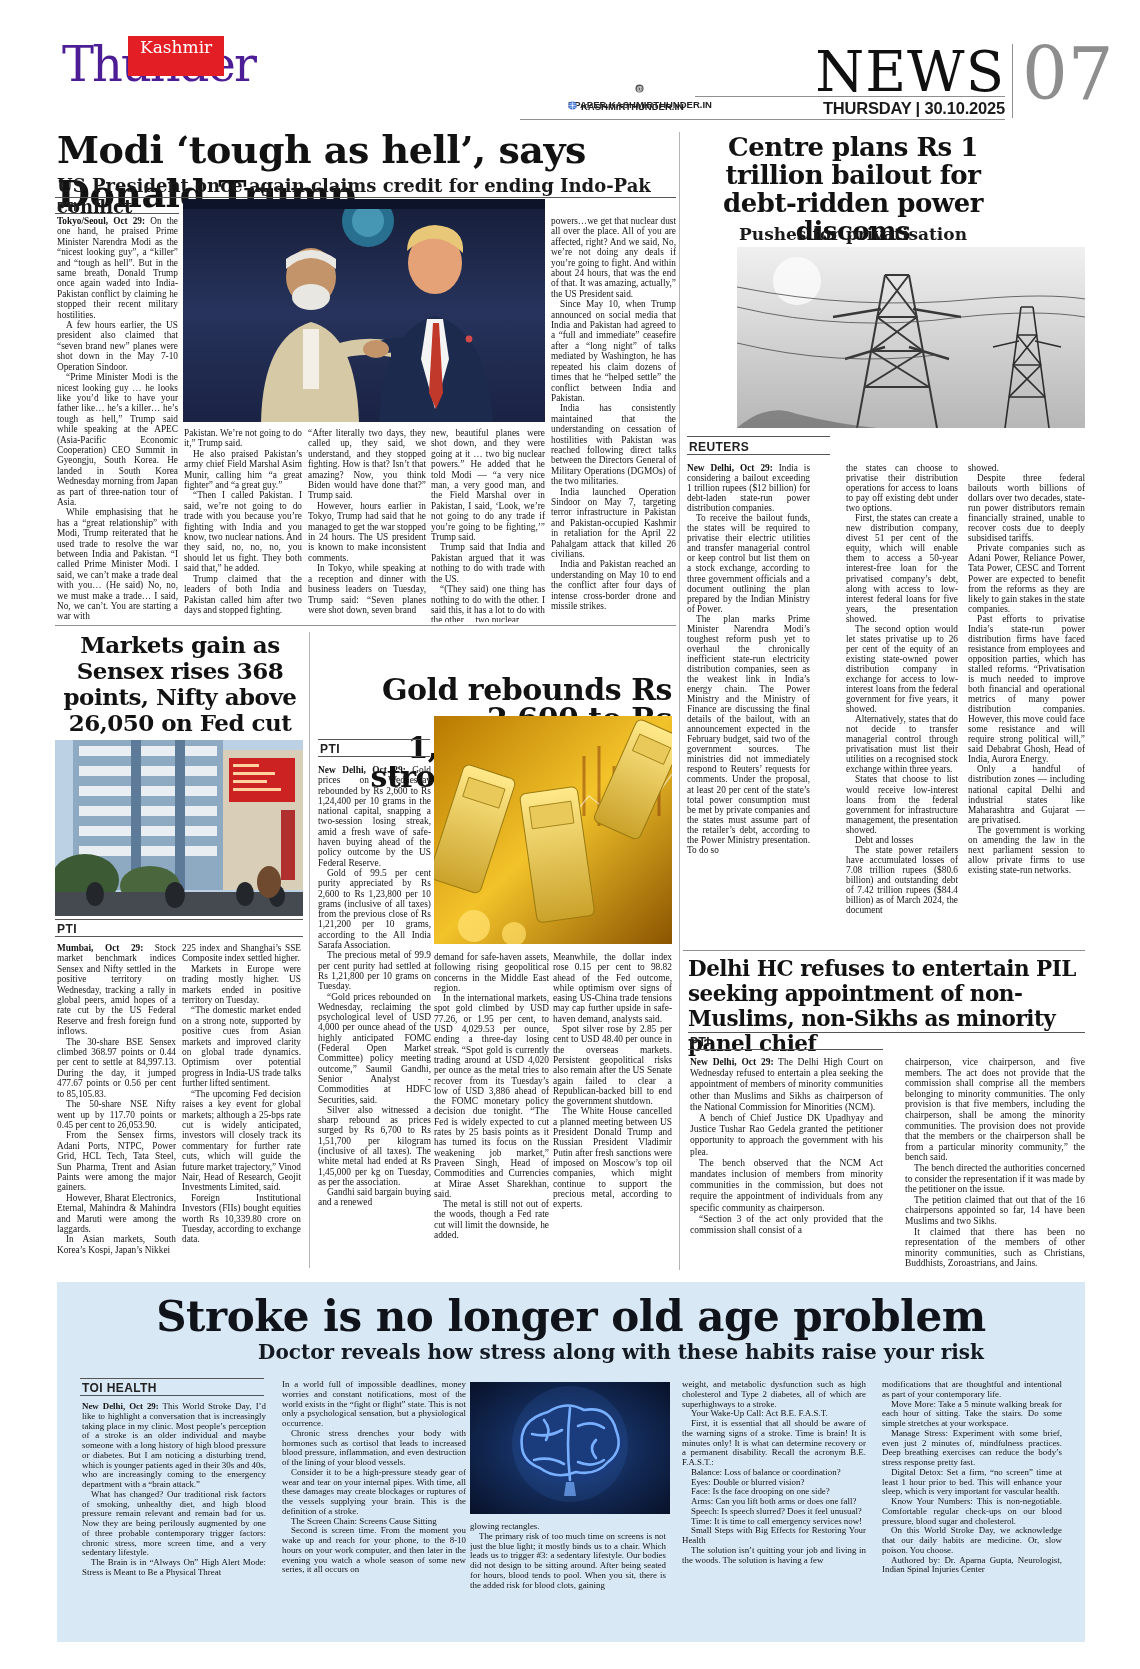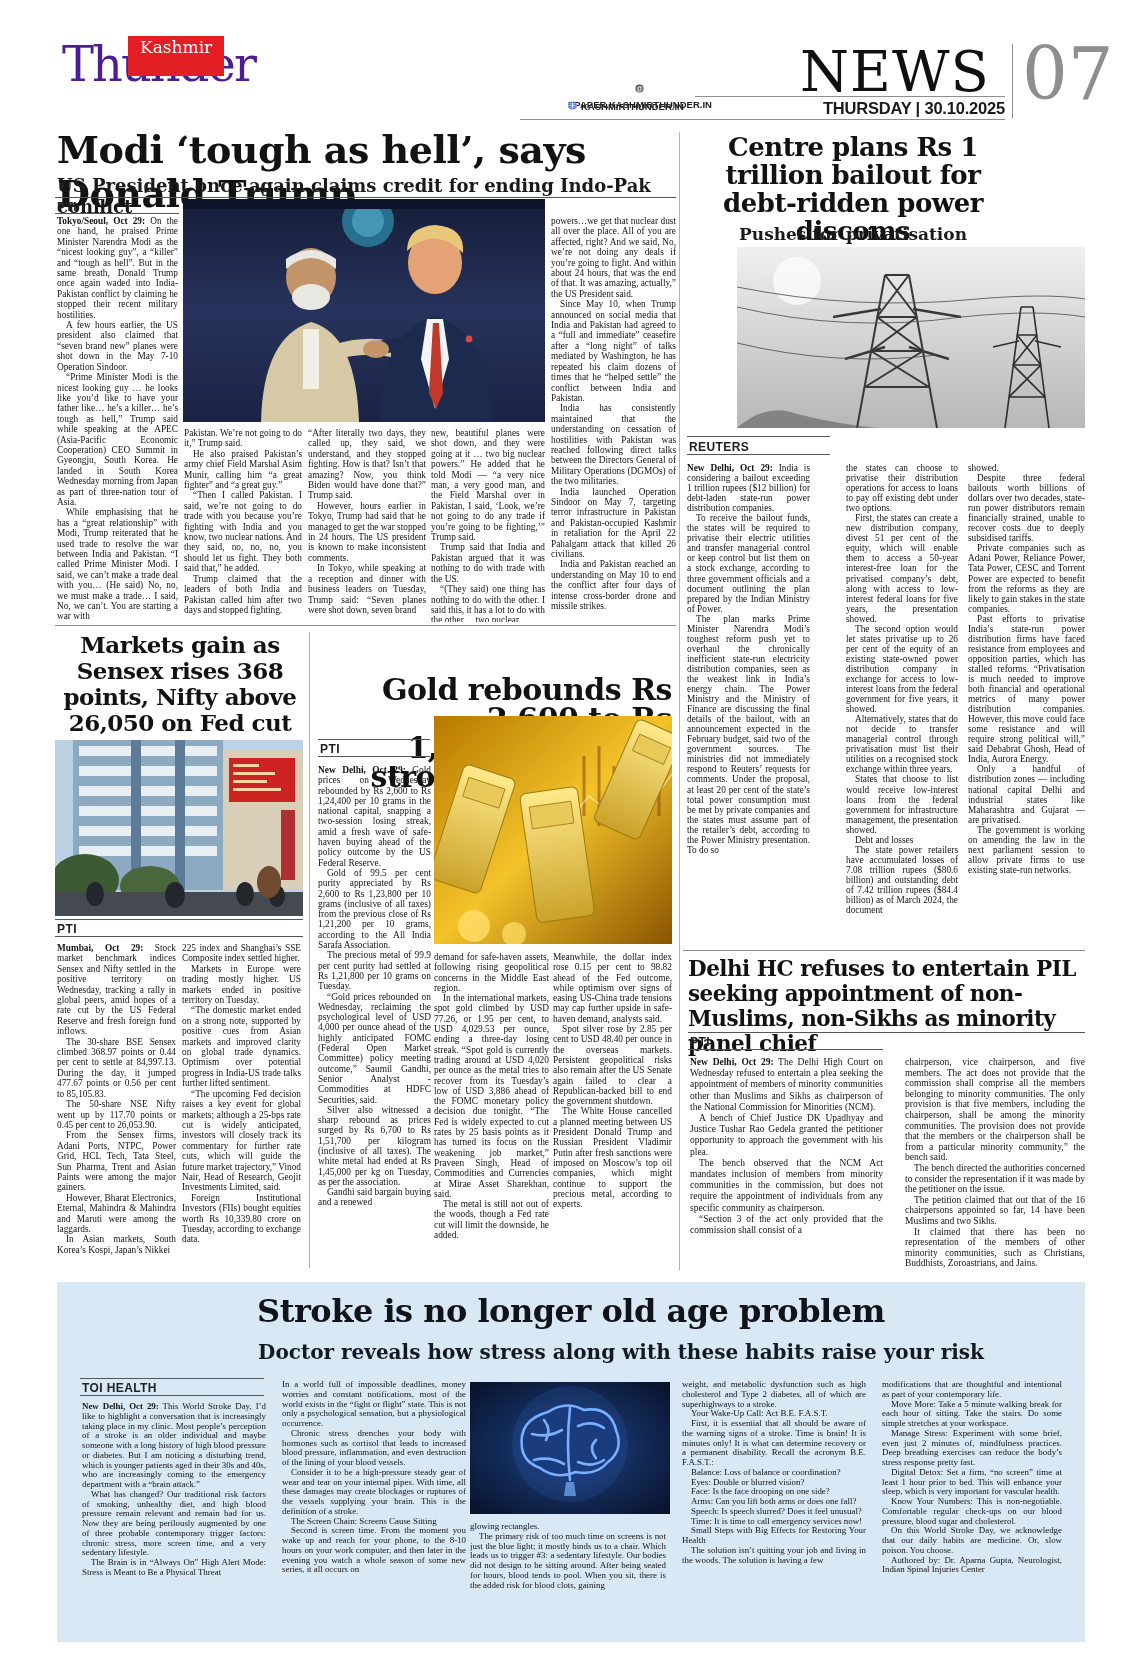--- a/index.html
+++ b/index.html
@@ -26,35 +26,35 @@
   .brand-main{font-family:"DejaVu Serif",serif;font-size:48px;line-height:1;color:#4c1d95;letter-spacing:-2px;}
   .brand-box{position:absolute;background:#e31e25;color:#fff;font-family:"DejaVu Serif",serif;
              font-size:17px;padding:1px 12px 19px 12px;}
   .news-title{font-family:"DejaVu Serif",serif;font-size:56px;line-height:1;color:#101010;letter-spacing:1px;}
   .page-num{font-family:"DejaVu Serif",serif;font-size:72px;line-height:1;color:#8e8e8e;}
   .date-line{font-family:"Liberation Sans",sans-serif;font-weight:700;font-size:16.5px;color:#1a1a1a;letter-spacing:-0.2px;}
   .url-line{font-family:"Liberation Sans",sans-serif;font-weight:700;font-size:9.5px;color:#222;
             display:flex;align-items:center;gap:4px;}
   
   .stroke-box{position:absolute;background:#d9e8f5;}
-  .stroke-headline{font-family:"DejaVu Serif",serif;font-weight:700;font-size:32px;color:#10141a;
+  .stroke-headline{font-family:"DejaVu Serif",serif;font-weight:700;font-size:42px;color:#10141a;
                    text-align:center;letter-spacing:-0.5px;}
   .stroke-subhead{font-family:"DejaVu Serif",serif;font-weight:700;font-size:20px;color:#141a22;text-align:center;}
 </style>
 </head>
 <body>
 
 <div class="page">
 
   <div class="abs" style="left:62px;top:40px;">
     <div class="brand-main" data-bind="masthead.brand_main">Thunder</div>
     <div class="brand-box" style="left:66px;top:-4px;" data-bind="masthead.brand_top">Kashmir</div>
   </div>
 
-  <div class="abs news-title" style="left:800px;top:44px;width:205px;" data-bind="masthead.section">NEWS</div>
+  <div class="abs news-title" style="left:800px;top:44px;width:205px;text-align:right;" data-bind="masthead.section">NEWS</div>
 
   <div class="hrule" style="left:695px;top:96px;width:310px;"></div>
   <div class="abs date-line" style="left:715px;top:99px;width:290px;text-align:right;" data-bind="masthead.date">THURSDAY | 30.10.2025</div>
   <div class="hrule" style="left:520px;top:119px;width:485px;"></div>
 
   <div class="abs url-line" style="left:568px;top:84px;flex-direction:column;">
     <span>
       <svg width="9" height="9" viewBox="0 0 10 10">
           <circle cx="5" cy="5" r="4.5" fill="#555"></circle>
           <text x="5" y="7.4" font-size="7" fill="#fff" text-anchor="middle" font-family="Liberation Sans">@</text>

